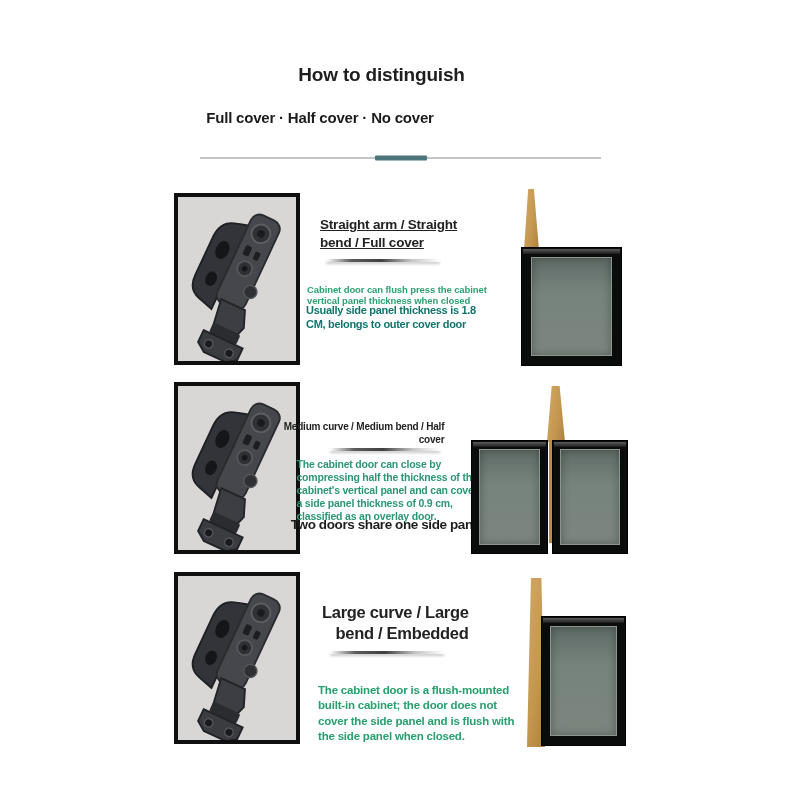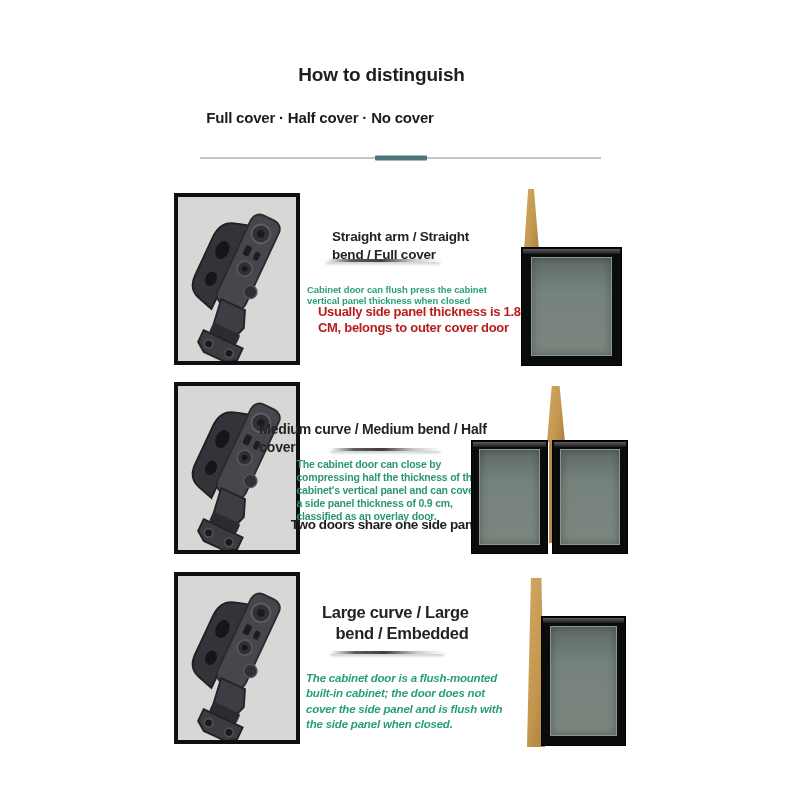--- a/index.html
+++ b/index.html
@@ -33,34 +33,34 @@
     background:#d8d7d5;
   }
   .photo svg{display:block;width:100%;height:100%;}
   .photo-r1{left:174px;top:193px;}
   .photo-r2{left:174px;top:382px;}
   .photo-r3{left:174px;top:572px;}
 
   
   .row-heading{color:#232323;font-weight:700;}
   .h-r1{left:320px;top:216px;font-size:13.5px;line-height:1.3;letter-spacing:-0.2px;}
-  .h-r2{left:373px;top:420px;transform:translateX(-50%);font-size:14px;line-height:1.3;text-align:left;letter-spacing:-0.2px;}
+  .h-r2{left:364px;top:420px;transform:translateX(-50%);font-size:10px;line-height:1.3;text-align:right;letter-spacing:-0.2px;}
   .h-r3{left:322px;top:602px;font-size:16.5px;line-height:1.25;letter-spacing:-0.3px;text-align:right;}
 
   .heading-rule{
     height:3px;border-radius:2px;
     background:linear-gradient(to right,rgba(140,140,140,0) 0%,#5d5d5d 22%,#3f3f3f 48%,rgba(150,150,150,.55) 75%,rgba(170,170,170,0) 100%);
     box-shadow:0 2px 3px rgba(0,0,0,.22);
   }
   .rule-r1{left:326px;top:259px;width:114px;}
   .rule-r2{left:330px;top:448px;width:110px;}
   .rule-r3{left:330px;top:651px;width:114px;}
 
   .note-small-r1{left:307px;top:284px;font-size:9.5px;line-height:1.18;font-weight:700;color:#2ba274;letter-spacing:-0.1px;}
-  .note-large-r1{left:318px;top:304px;font-size:13px;line-height:1.26;font-weight:700;color:#b91c1c;letter-spacing:-0.3px;}
+  .note-large-r1{left:306px;top:304px;font-size:11px;line-height:1.26;font-weight:700;color:#0f766e;letter-spacing:-0.3px;}
   .note-green-r2{left:387px;top:458px;transform:translateX(-50%);text-align:left;font-size:10.5px;line-height:1.24;font-weight:700;color:#2c9775;letter-spacing:-0.2px;}
   .note-dark-r2{left:387px;top:517px;transform:translateX(-50%);font-size:13.5px;font-weight:700;color:#1d1d1d;letter-spacing:-0.4px;white-space:pre;}
   .note-green-r3{left:302px;top:667px;font-size:11.5px;line-height:1.33;font-weight:700;color:#27a06e;letter-spacing:-0.2px;}
 
   
   .wood{
     background:linear-gradient(100deg,#d2a763 0%,#c4974f 60%,#ab8040 100%);
   }
   .wood-r1{left:524px;top:189px;width:15px;height:61px;clip-path:polygon(28% 0,66% 0,100% 100%,0 100%);}
   .wood-r2{left:547px;top:386px;width:18px;height:56px;clip-path:polygon(26% 0,70% 0,100% 100%,0 100%);}
@@ -115,21 +115,21 @@
           <circle cx="82" cy="92" r="7" fill="#2e3034" stroke="#55575c" stroke-width="1.5"></circle>
           <path d="M57 112 l28 0 l7 18 l-6 17 l-24 0 z" fill="#3c3e43" stroke="#232428" stroke-width="2"></path>
           <rect x="60" y="138" width="32" height="12" rx="3" fill="#2b2c30"></rect>
           <path d="M54 150 l46 0 l0 14 l-10 7 l-26 0 l-10 -7 z" fill="#3a3c40" stroke="#222327" stroke-width="2"></path>
           <circle cx="65" cy="161" r="4.5" fill="#191a1d" stroke="#54565b" stroke-width="1.5"></circle>
           <circle cx="89" cy="161" r="4.5" fill="#191a1d" stroke="#54565b" stroke-width="1.5"></circle>
         </g>
       </svg>
     </figure>
 
-    <h3 class="abs pre row-heading h-r1" style="margin:12px;">Straight arm / Straight
+    <h3 class="abs pre row-heading h-r1" style="margin:0;text-decoration:underline;">Straight arm / Straight
 bend / Full cover</h3>
     <div class="abs heading-rule rule-r1"></div>
     <p class="abs pre note-small-r1" style="margin:0;">Cabinet door can flush press the cabinet
 vertical panel thickness when closed</p>
     <p class="abs pre note-large-r1" style="margin:0;">Usually side panel thickness is 1.8
 CM, belongs to outer cover door</p>
 
     <div>
       <div class="abs wood wood-r1"></div>
       <div class="abs door door-r1">
@@ -209,21 +209,21 @@
           <path d="M54 150 l46 0 l0 14 l-10 7 l-26 0 l-10 -7 z" fill="#3a3c40" stroke="#222327" stroke-width="2"></path>
           <circle cx="65" cy="161" r="4.5" fill="#191a1d" stroke="#54565b" stroke-width="1.5"></circle>
           <circle cx="89" cy="161" r="4.5" fill="#191a1d" stroke="#54565b" stroke-width="1.5"></circle>
         </g>
       </svg>
     </figure>
 
     <h3 class="abs pre row-heading h-r3" style="margin:0;">Large curve / Large
 bend / Embedded</h3>
     <div class="abs heading-rule rule-r3"></div>
-    <p class="abs pre note-green-r3" style="margin:4px;font-style:italic;">The cabinet door is a flush-mounted
+    <p class="abs pre note-green-r3" style="margin:16px;">The cabinet door is a flush-mounted
 built-in cabinet; the door does not
 cover the side panel and is flush with
 the side panel when closed.</p>
 
     <div>
       <div class="abs wood wood-r3"></div>
       <div class="abs door door-r3">
         <span class="edge"></span>
         <span class="panel"></span>
       </div>

